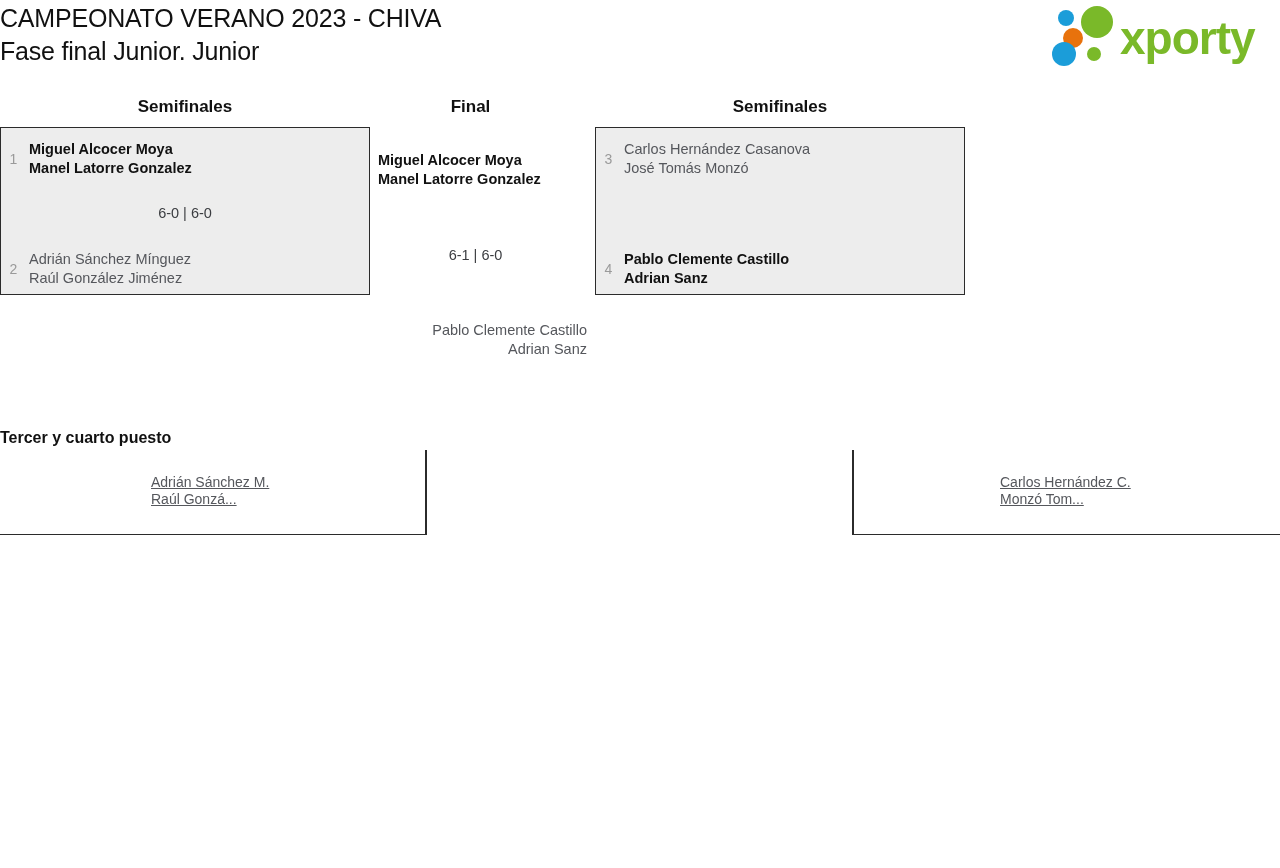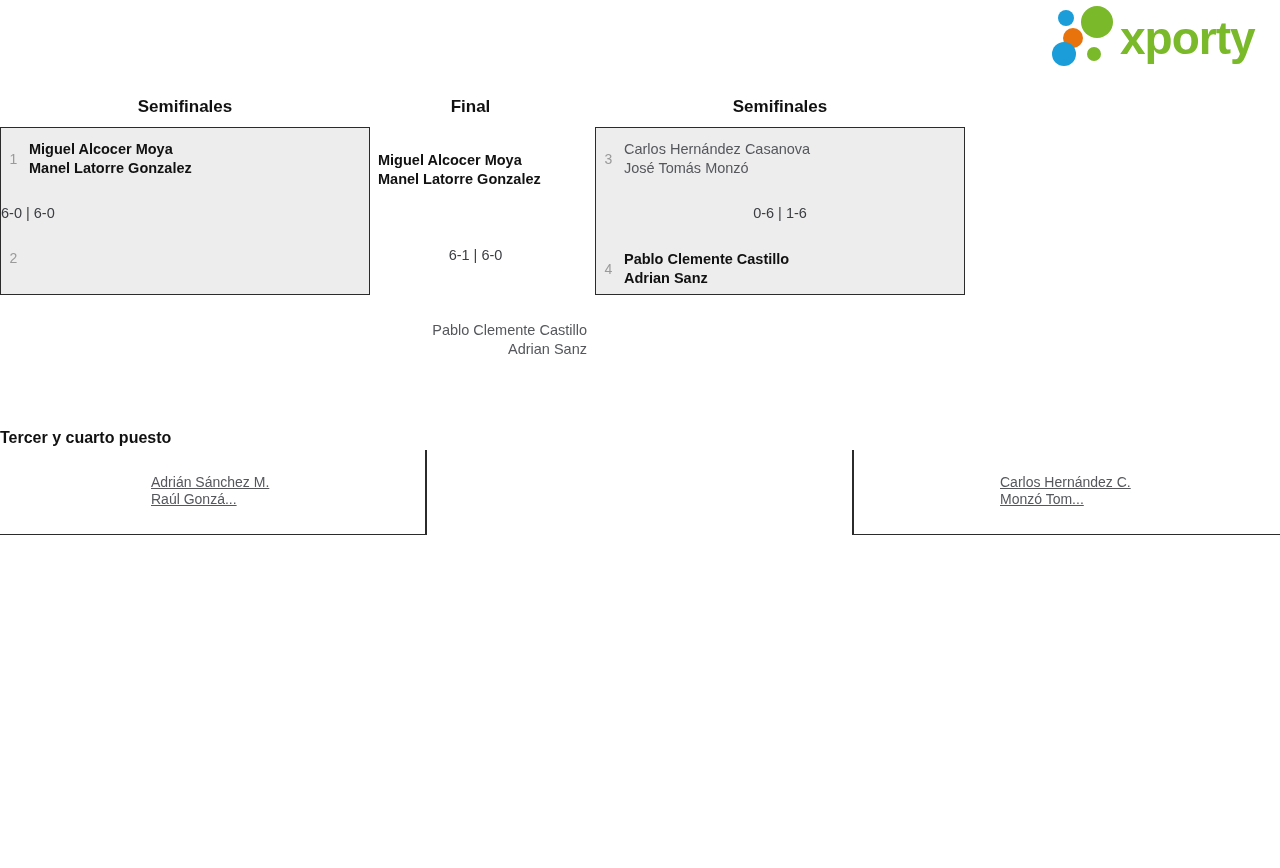--- a/index.html
+++ b/index.html
@@ -125,21 +125,21 @@
   #sf-right-team1 { left: 7px; top: 12px; }
   #sf-right-team2 { left: 7px; top: 122px; }
 
   .score {
     position: absolute;
     font-size: 14.5px;
     color: #3b3d41;
     line-height: 19px;
     font-weight: 400;
   }
-  #sf-left-score  { left: 0;  top: 76px; width: 368px; }
+  #sf-left-score  { left: 0;  top: 76px; width: 368px; text-align: center; }
   #sf-right-score { left: 0;  top: 76px; width: 368px; text-align: center; }
 
   
   #final-team1 {
     position: absolute;
     left: 8px; top: 24px;
     text-align: left;
   }
   #final-team1 .names { font-size: 14.5px; font-weight: 700; color: #111111; line-height: 19px; }
   #final-score {
@@ -204,20 +204,24 @@
   }
   #third-team-left  { left: 151px; top: 474px; }
   #third-team-right { left: 1000px; top: 474px; }
   .third-team .n { display: block; text-decoration: underline; }
 </style>
 </head>
 <body>
 
 <div class="page-header">
 
+  <div class="title-block">
+    <div class="title-line1">CAMPEONATO VERANO 2023 - CHIVA</div>
+    <div class="title-line2">Fase final Junior. Junior</div>
+  </div>
 
   <div class="logo">
     <svg width="226" height="64" viewBox="0 0 226 64" xmlns="http://www.w3.org/2000/svg">
 
       <circle cx="16" cy="14" r="8" fill="#1b9dd9"></circle>
       <circle cx="47" cy="18" r="16" fill="#7ab929"></circle>
       <circle cx="23" cy="34" r="10" fill="#e8720c"></circle>
       <circle cx="14" cy="50" r="12" fill="#1b9dd9"></circle>
       <circle cx="44" cy="50" r="7" fill="#7ab929"></circle>
 
@@ -238,20 +242,24 @@
     <span class="names">
       <span class="n">Miguel Alcocer Moya</span>
       <span class="n">Manel Latorre Gonzalez</span>
     </span>
   </div>
 
   <div class="score" id="sf-left-score">6-0 | 6-0</div>
 
   <div class="team loser" id="sf-left-team2">
     <span class="seed">2</span>
+    <span class="names">
+      <span class="n">Adrián Sánchez Mínguez</span>
+      <span class="n">Raúl González Jiménez</span>
+    </span>
   </div>
 
 </div>
 
 <div class="match-box plain" id="match-final">
 
   <div id="final-team1">
     <span class="names">
       <span class="n">Miguel Alcocer Moya</span>
       <span class="n">Manel Latorre Gonzalez</span>
@@ -272,21 +280,20 @@
 <div class="match-box" id="match-sf-right">
 
   <div class="team loser" id="sf-right-team1">
     <span class="seed">3</span>
     <span class="names">
       <span class="n">Carlos Hernández Casanova</span>
       <span class="n">José Tomás Monzó</span>
     </span>
   </div>
 
-  <div class="score" id="sf-right-score">0-6 | 1-6</div>
 
   <div class="team winner" id="sf-right-team2">
     <span class="seed">4</span>
     <span class="names">
       <span class="n">Pablo Clemente Castillo</span>
       <span class="n">Adrian Sanz</span>
     </span>
   </div>
 
 </div>

